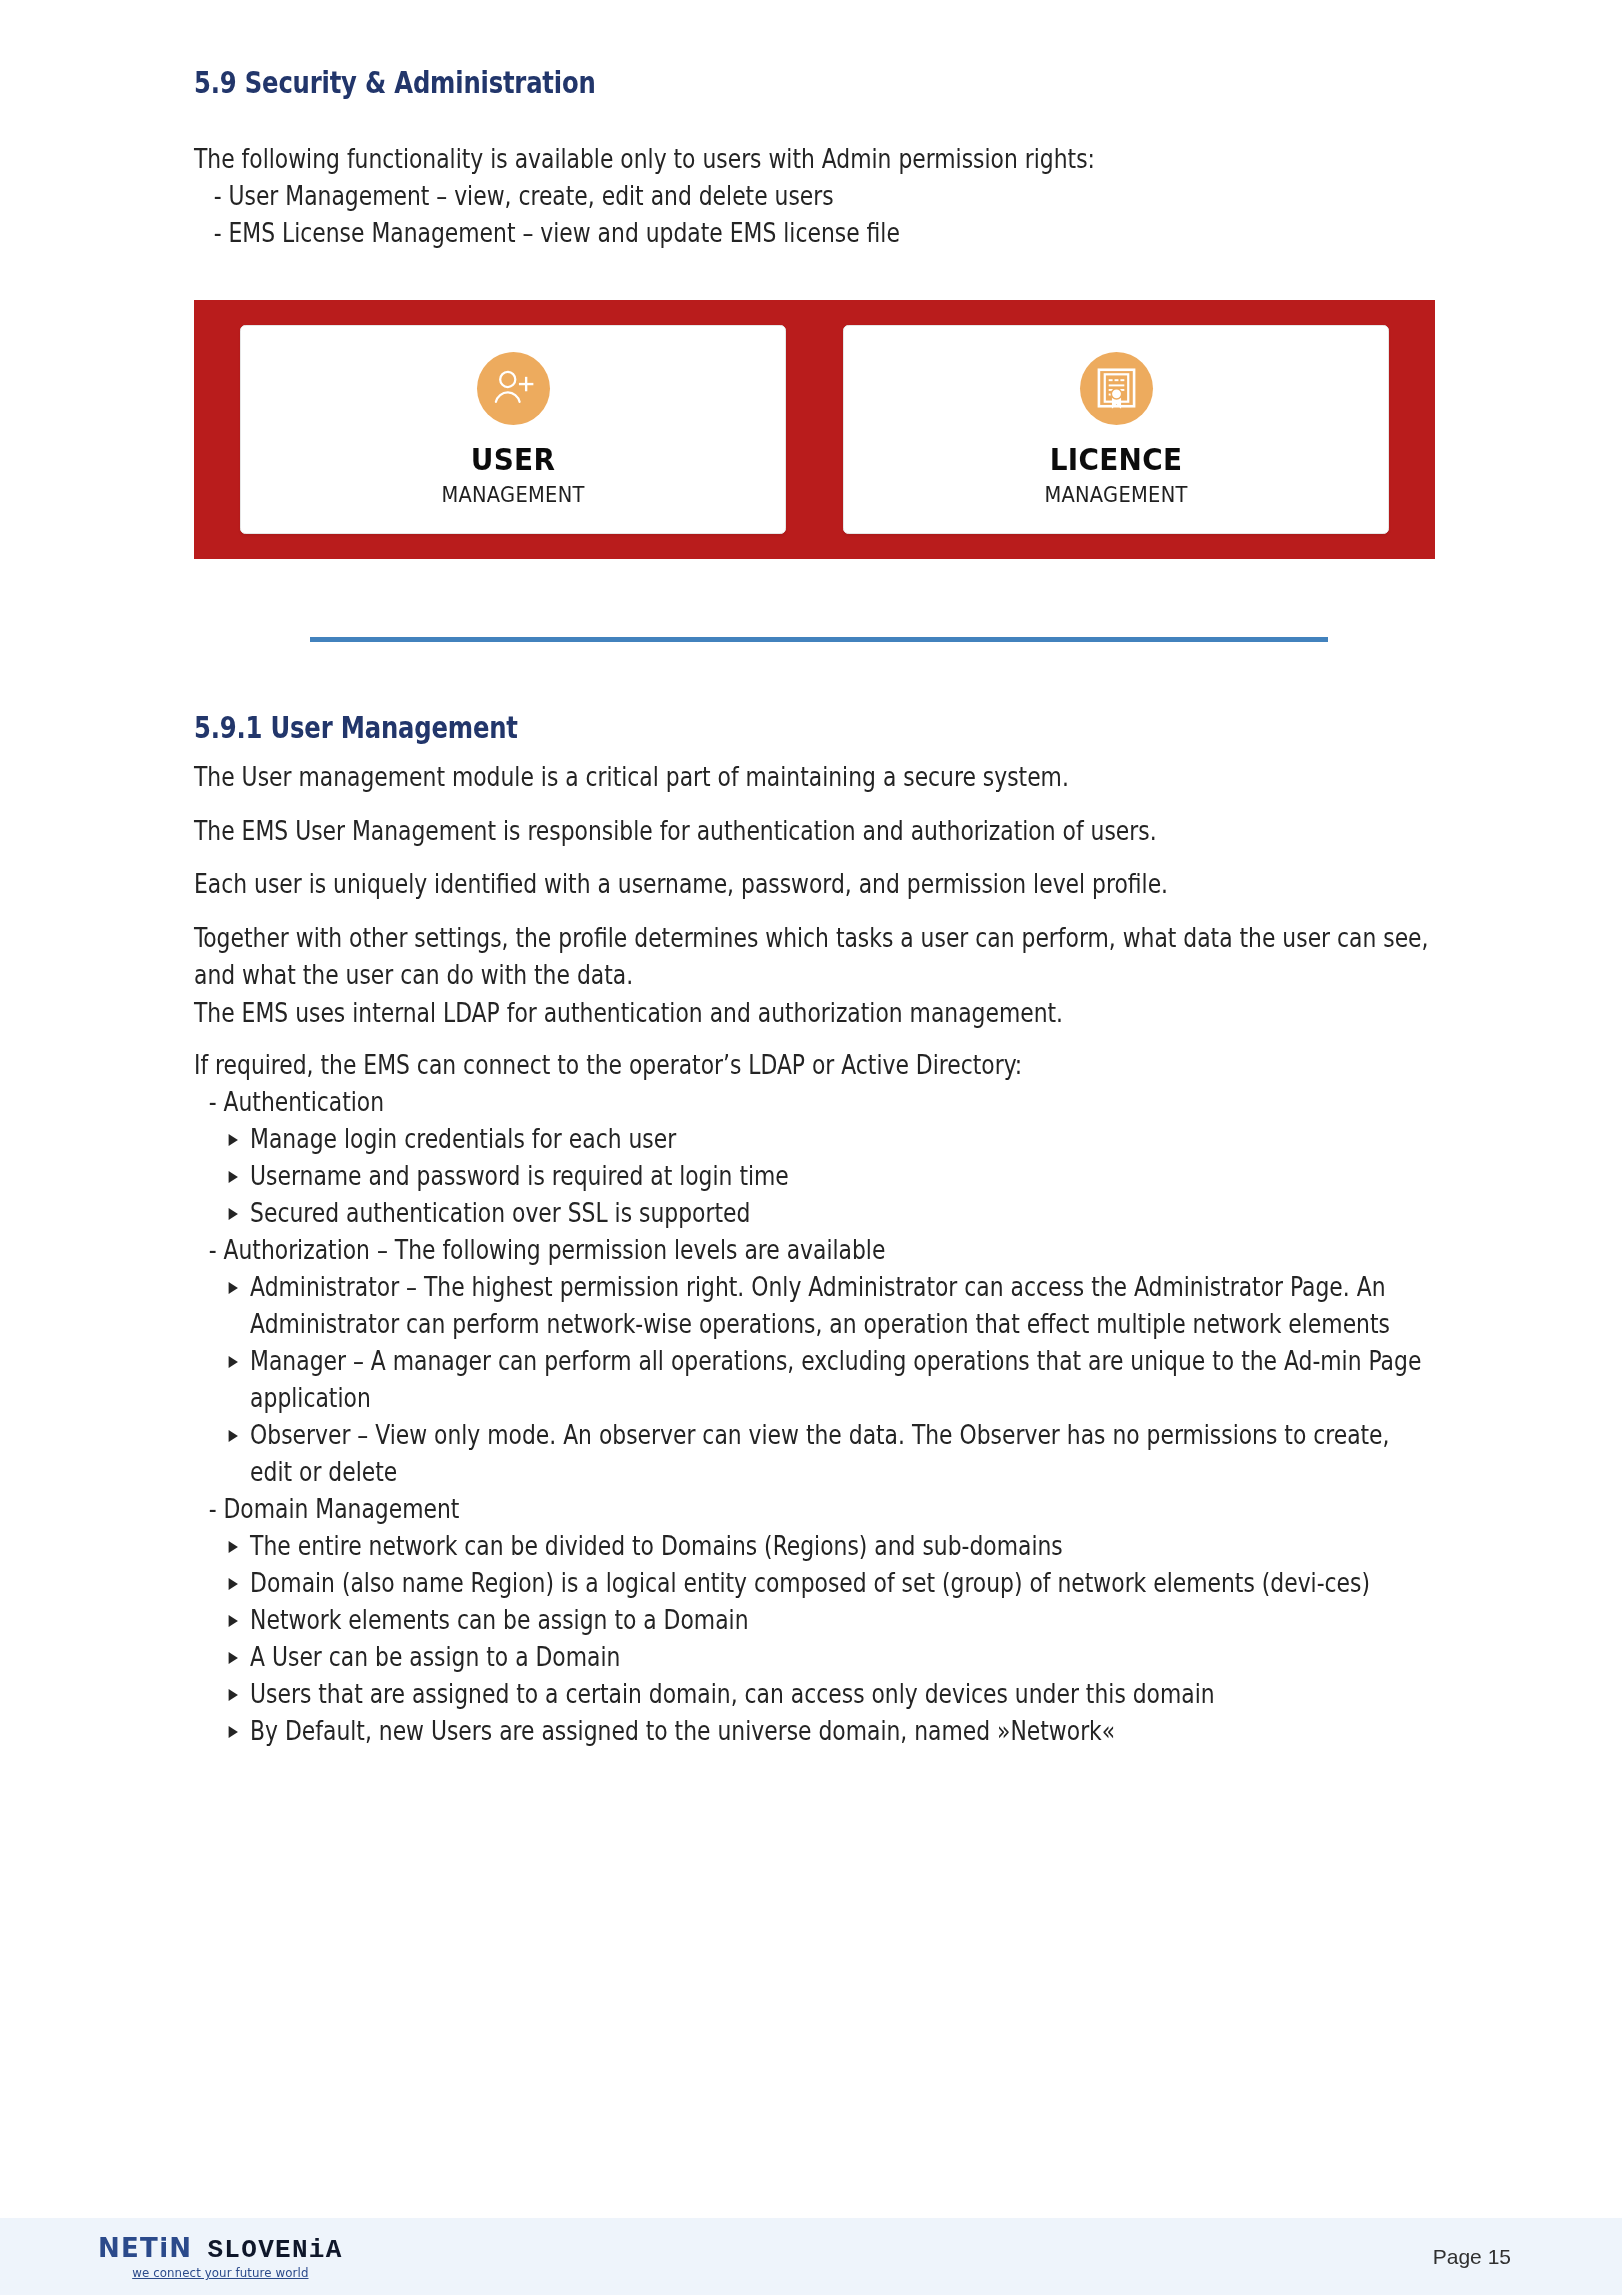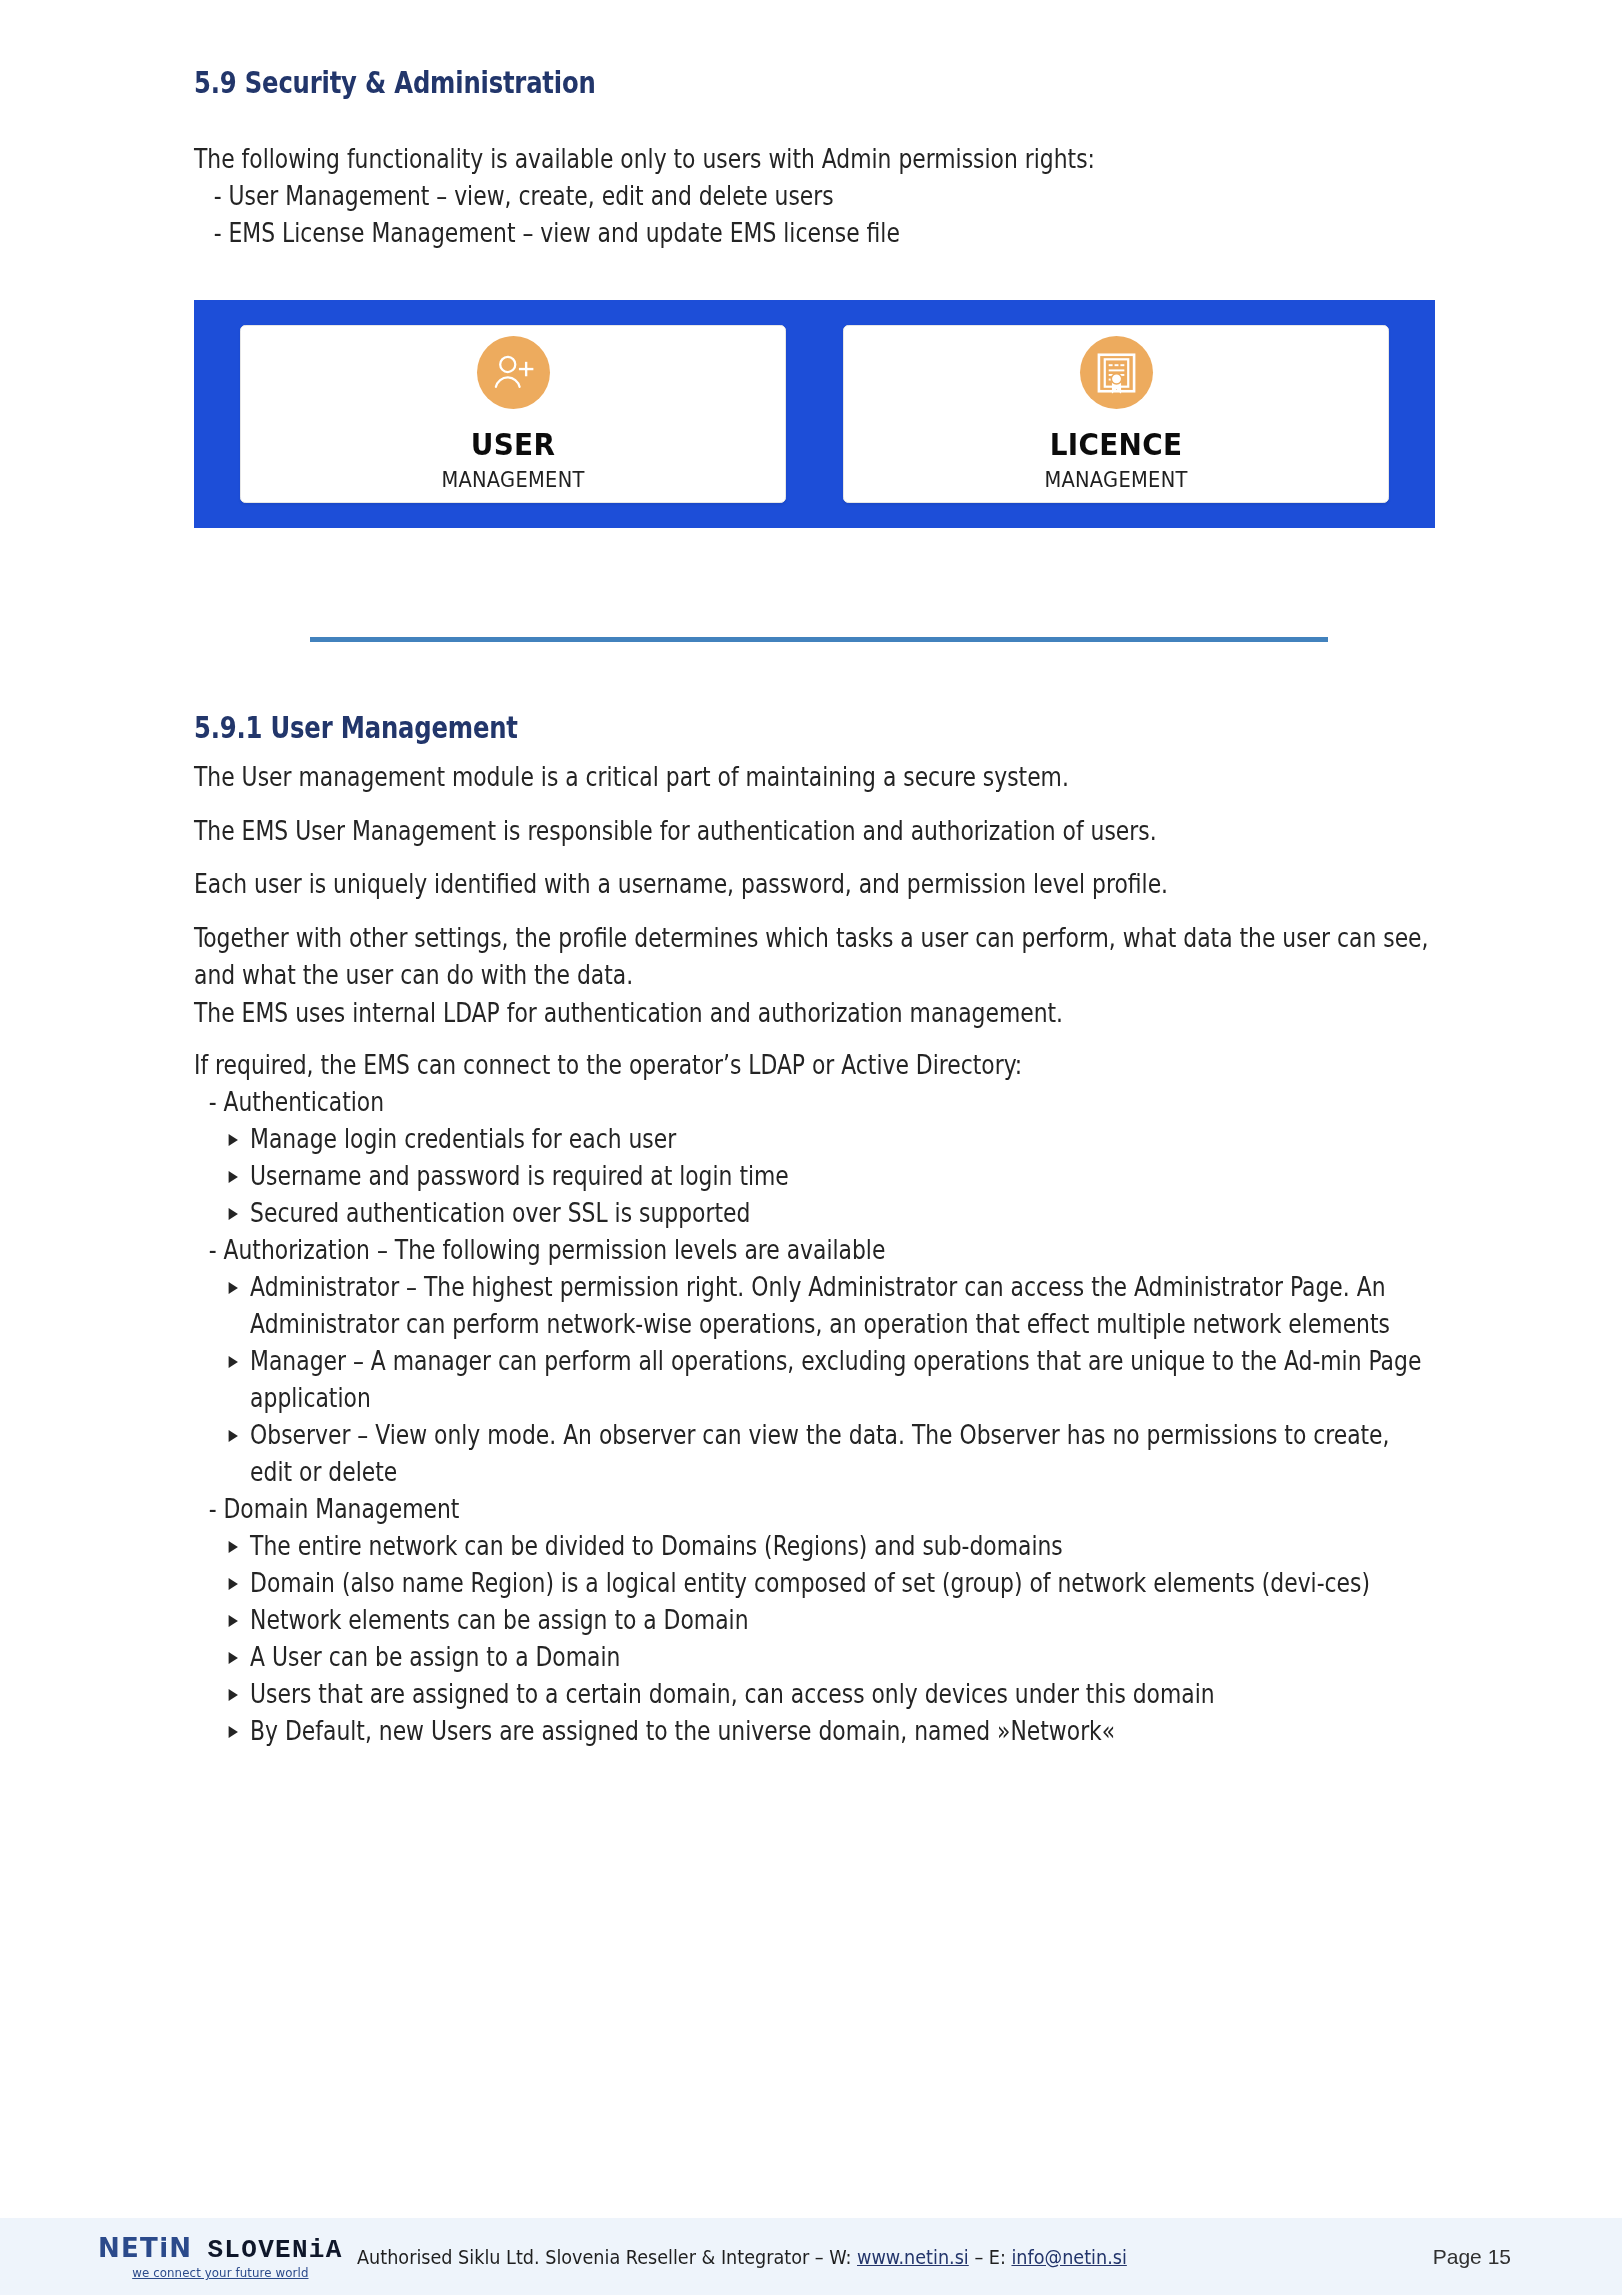--- a/index.html
+++ b/index.html
@@ -91,22 +91,22 @@
     border-bottom: 6.5px solid transparent;
   }
   .b-tri .txt { display: block; }
 
   
   .figure {
     position: absolute;
     left: 194px;
     top: 300px;
     width: 1241px;
-    height: 228px;
-    background: #1d4ed8;
+    height: 259px;
+    background: #b91c1c;
     box-sizing: border-box;
   }
   .cards {
     position: absolute;
     left: 46px;
     top: 25px;
     right: 46px;
     bottom: 25px;
     display: flex;
     justify-content: space-between;
@@ -346,20 +346,19 @@
 
   <div class="footer">
     <div class="footer-inner">
       <div class="logo">
         <div class="logo-row">
           <span class="logo-netin">NETiN</span><span class="logo-slov">SLOVENiA</span>
         </div>
         <div class="logo-tag">we connect your future world</div>
       </div>
 
-      <div class="footer-text"><span>Authorised Siklu Ltd. Slovenia Reseller &amp; Integrator – W: </span><span class="footer-link">www.netin.si</span><span> – E: </span><span class="footer-link">info@netin.si</span></div>
 
       <div class="page-num">Page 15</div>
     </div>
   </div>
 
 </div>
 
 
 </body></html>

